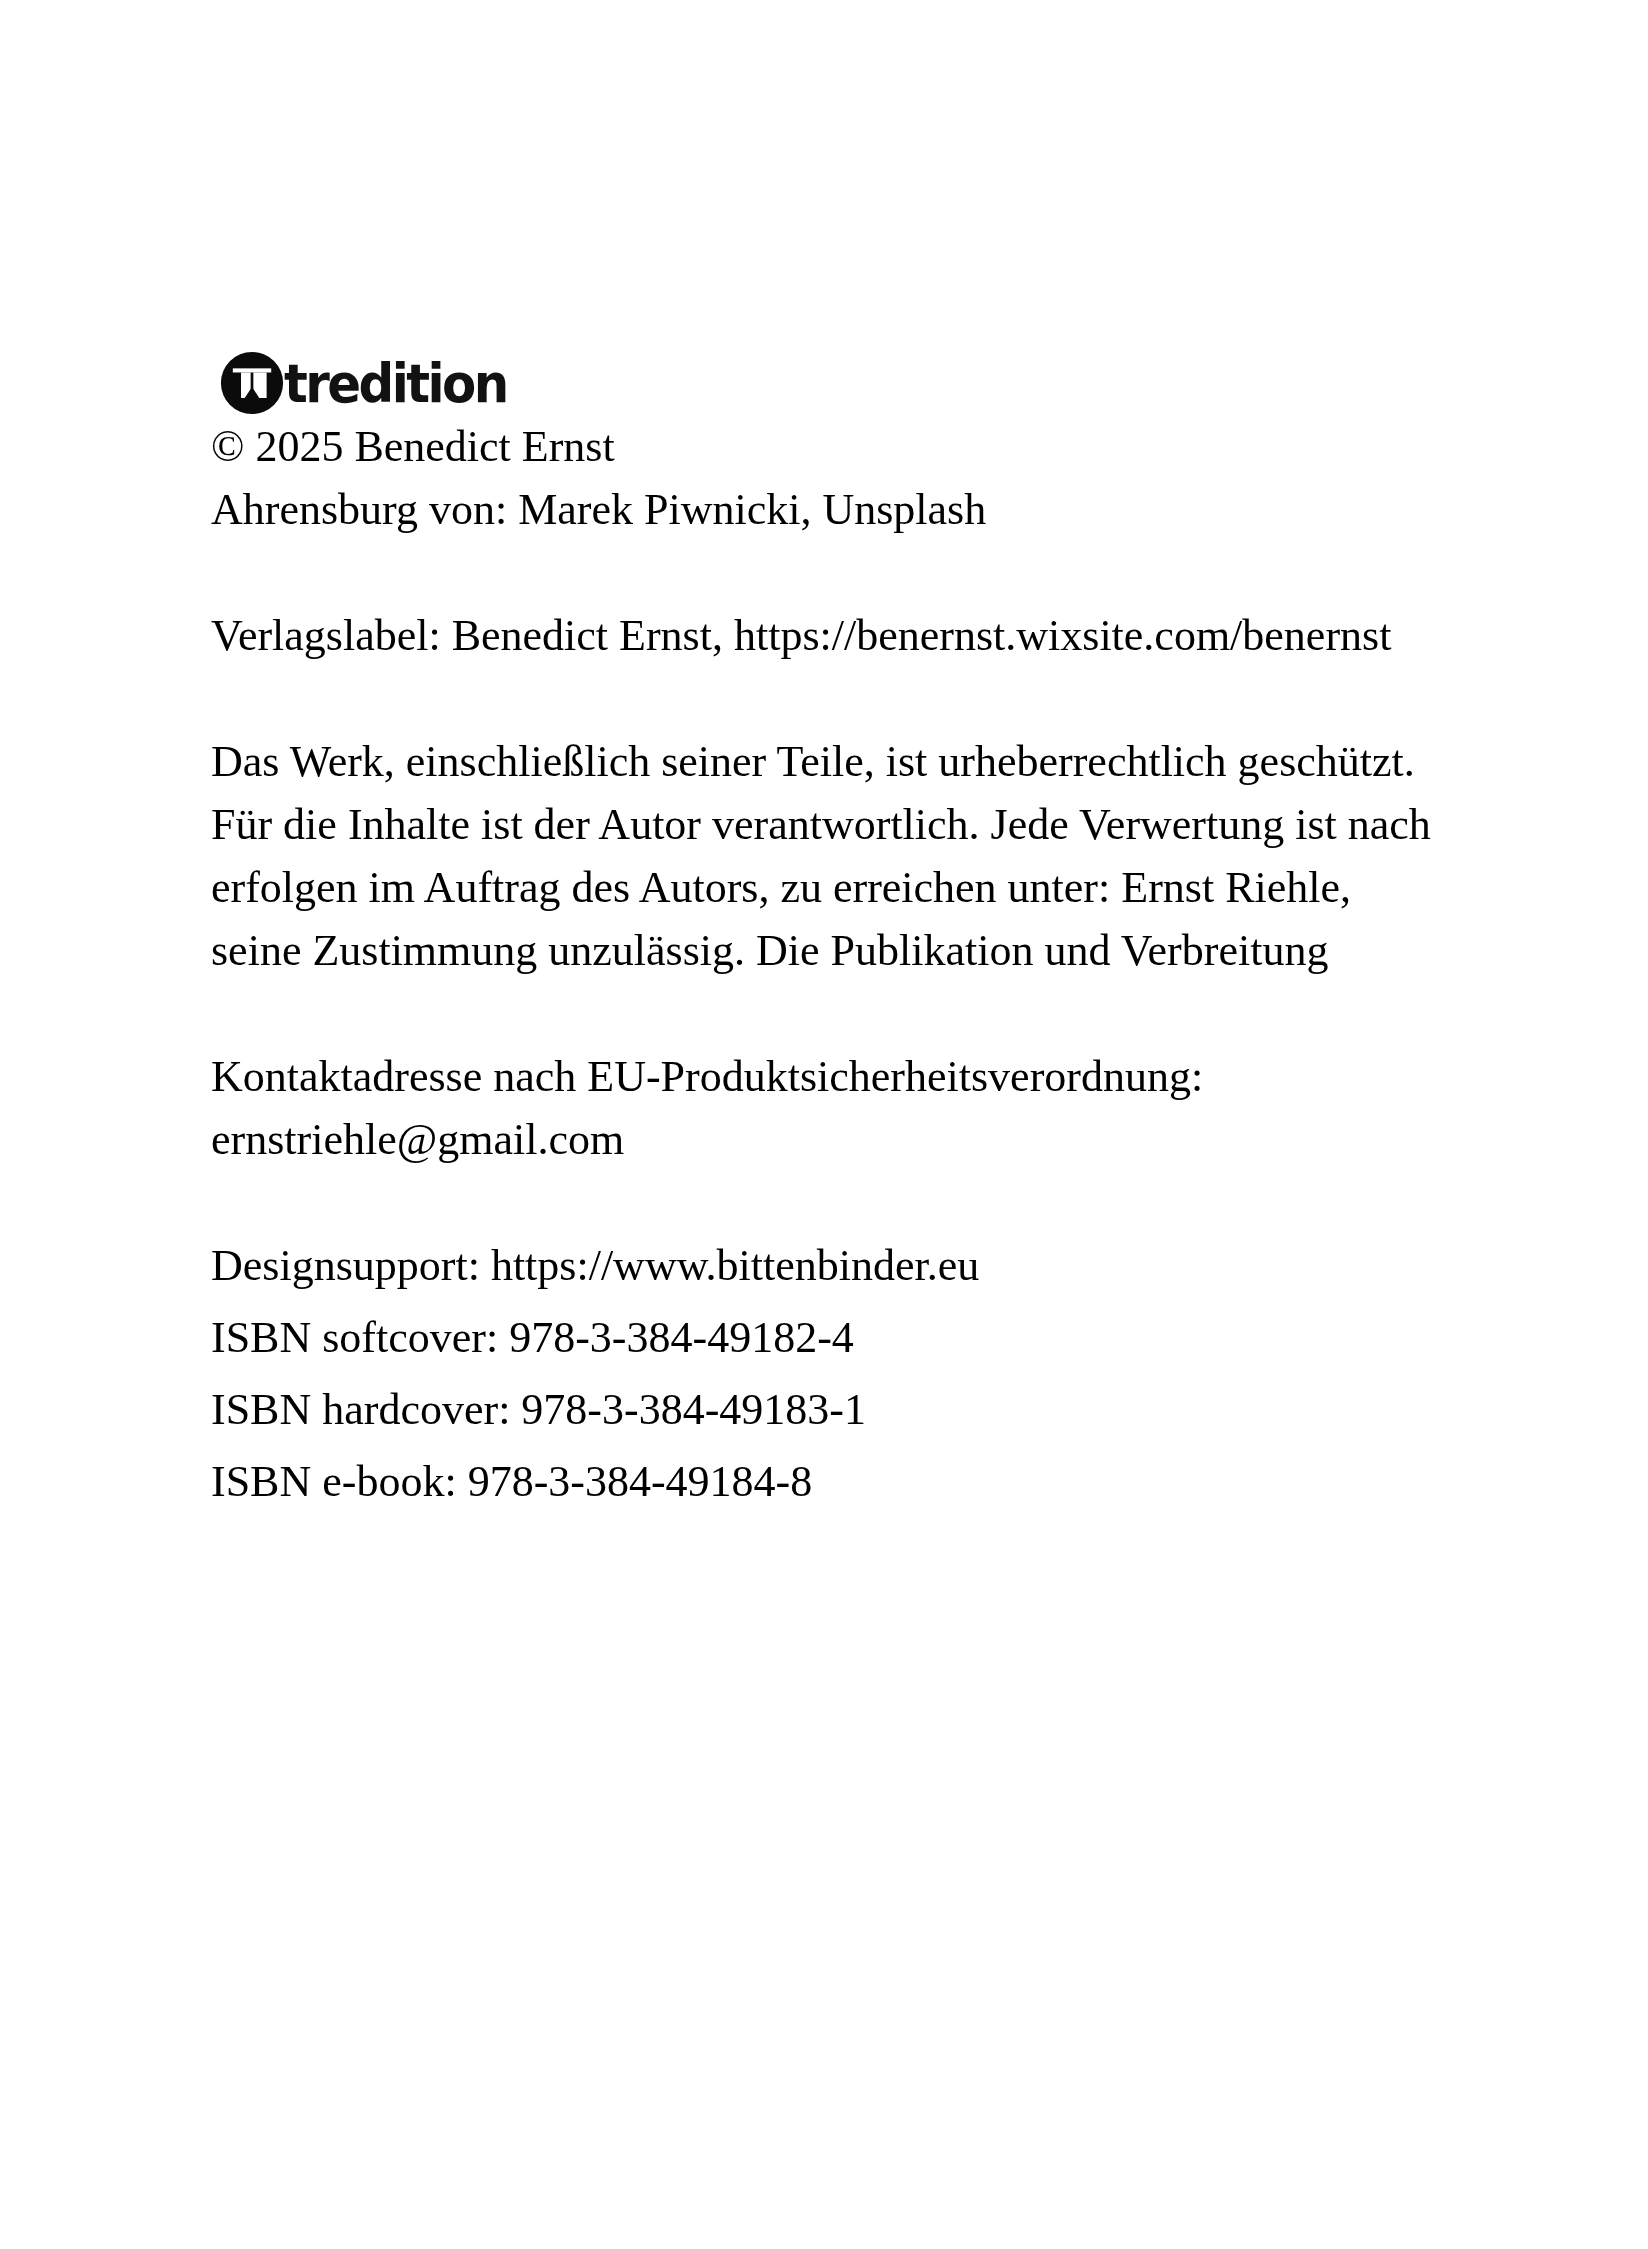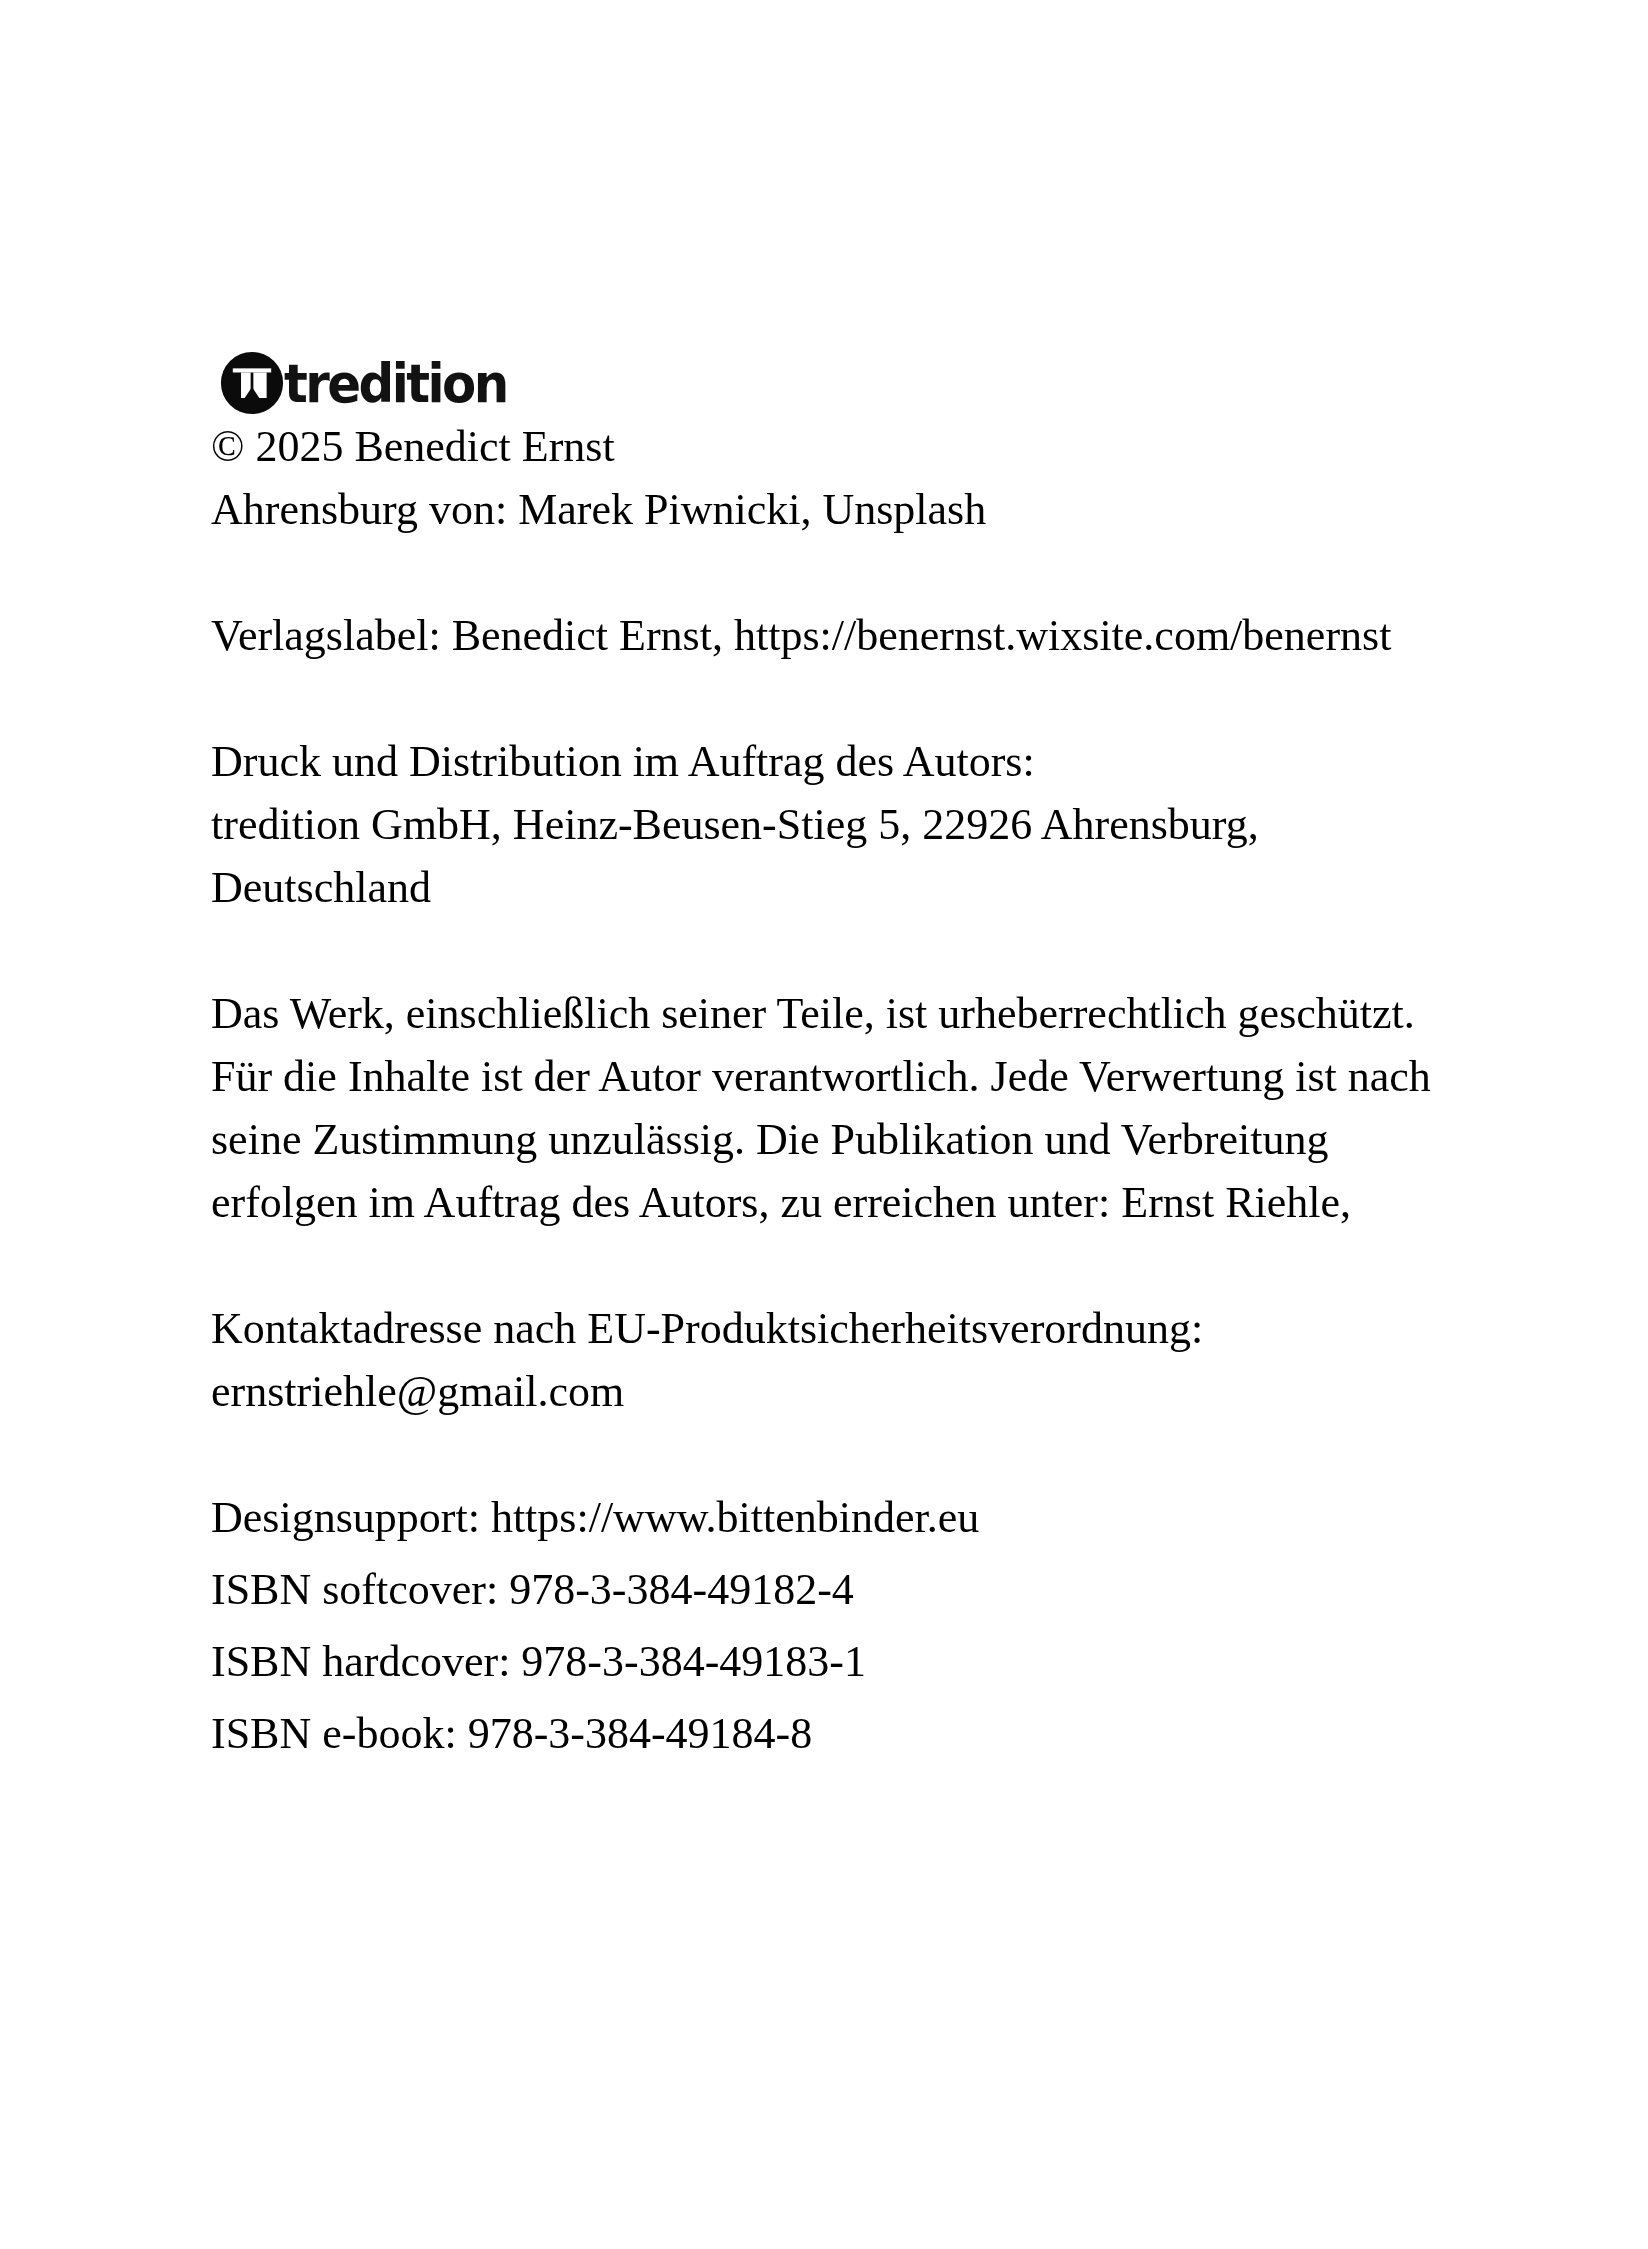--- a/index.html
+++ b/index.html
@@ -83,31 +83,26 @@
 
     <p class="para">
       <span class="line">© 2025 Benedict Ernst</span>
       <span class="line">Ahrensburg von: Marek Piwnicki, Unsplash</span>
     </p>
 
     <p class="para">
       <span class="line">Verlagslabel: Benedict Ernst, https://benernst.wixsite.com/benernst</span>
     </p>
 
-    <p class="para">
-      <span class="line">Druck und Distribution im Auftrag des Autors:</span>
-      <span class="line">tredition GmbH, Heinz-Beusen-Stieg 5, 22926 Ahrensburg,</span>
-      <span class="line">Deutschland</span>
-    </p>
 
     <p class="para">
       <span class="line">Das Werk, einschließlich seiner Teile, ist urheberrechtlich geschützt.</span>
       <span class="line">Für die Inhalte ist der Autor verantwortlich. Jede Verwertung ist nach</span>
+      <span class="line">erfolgen im Auftrag des Autors, zu erreichen unter: Ernst Riehle,</span>
       <span class="line">seine Zustimmung unzulässig. Die Publikation und Verbreitung</span>
-      <span class="line">erfolgen im Auftrag des Autors, zu erreichen unter: Ernst Riehle,</span>
     </p>
 
     <p class="para">
       <span class="line">Kontaktadresse nach EU-Produktsicherheitsverordnung:</span>
       <span class="line">ernstriehle@gmail.com</span>
     </p>
 
     <p class="para spaced spaced-first">
       <span class="line">Designsupport: https://www.bittenbinder.eu</span>
     </p>

